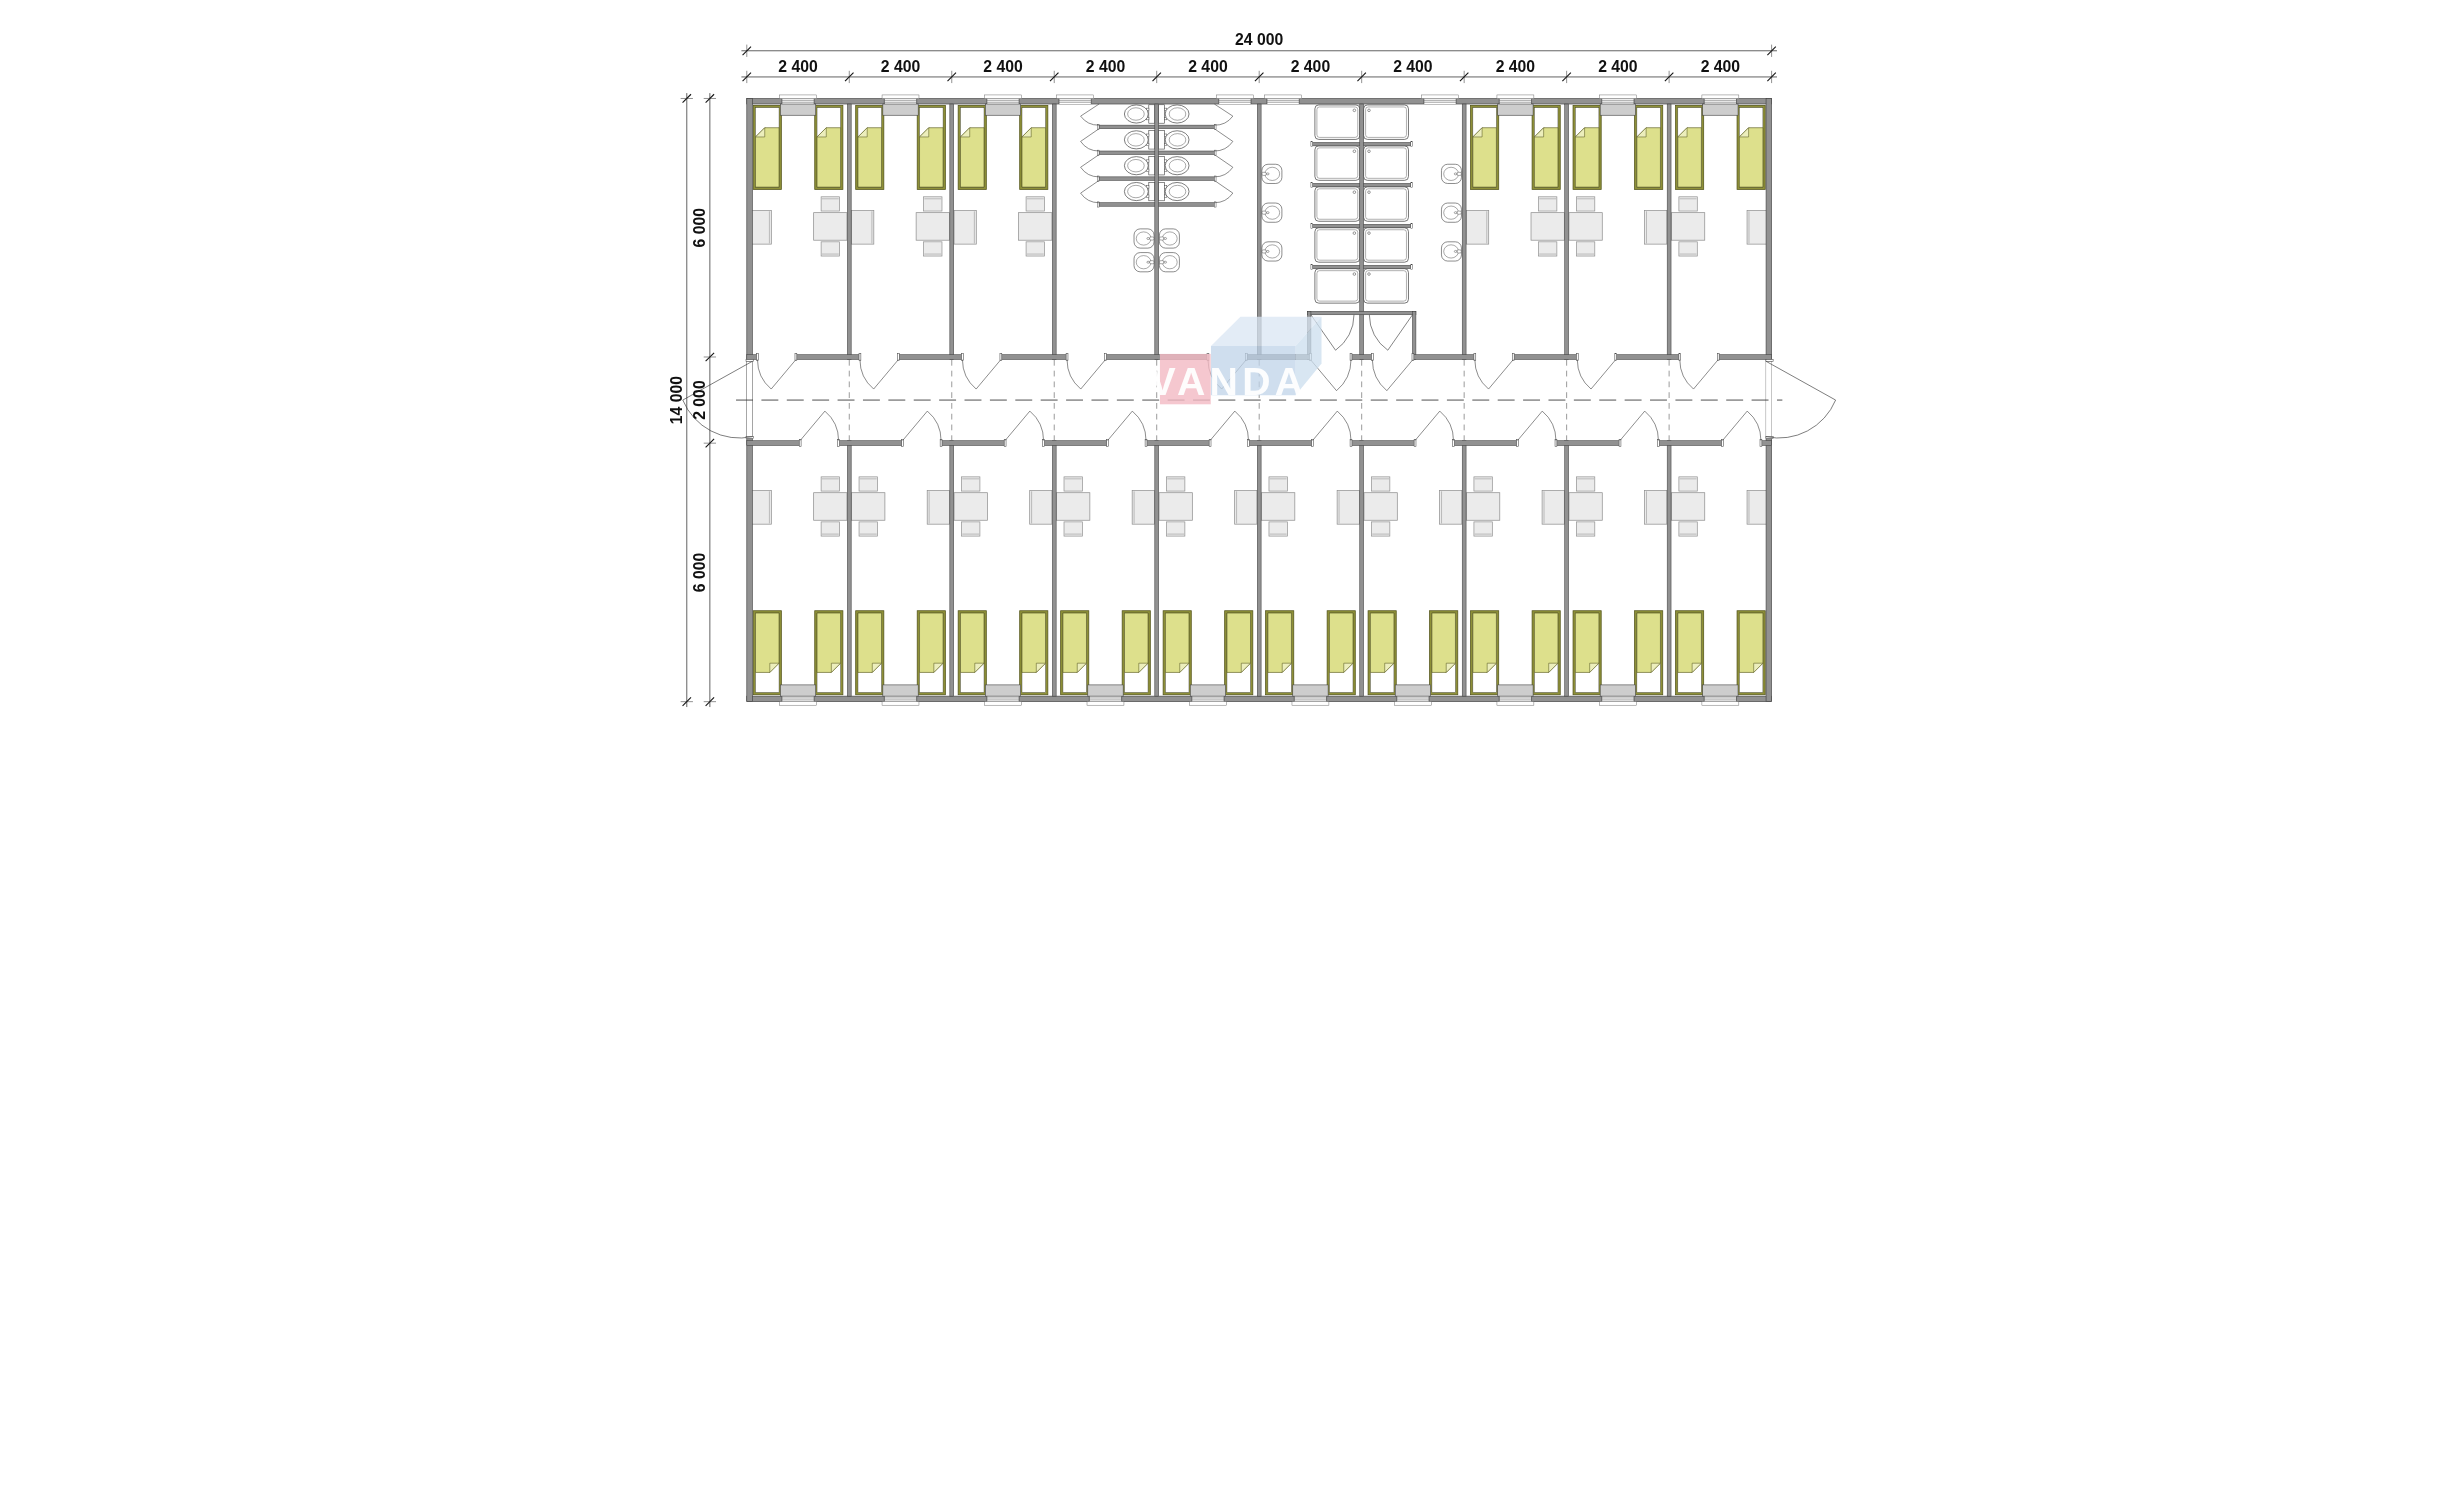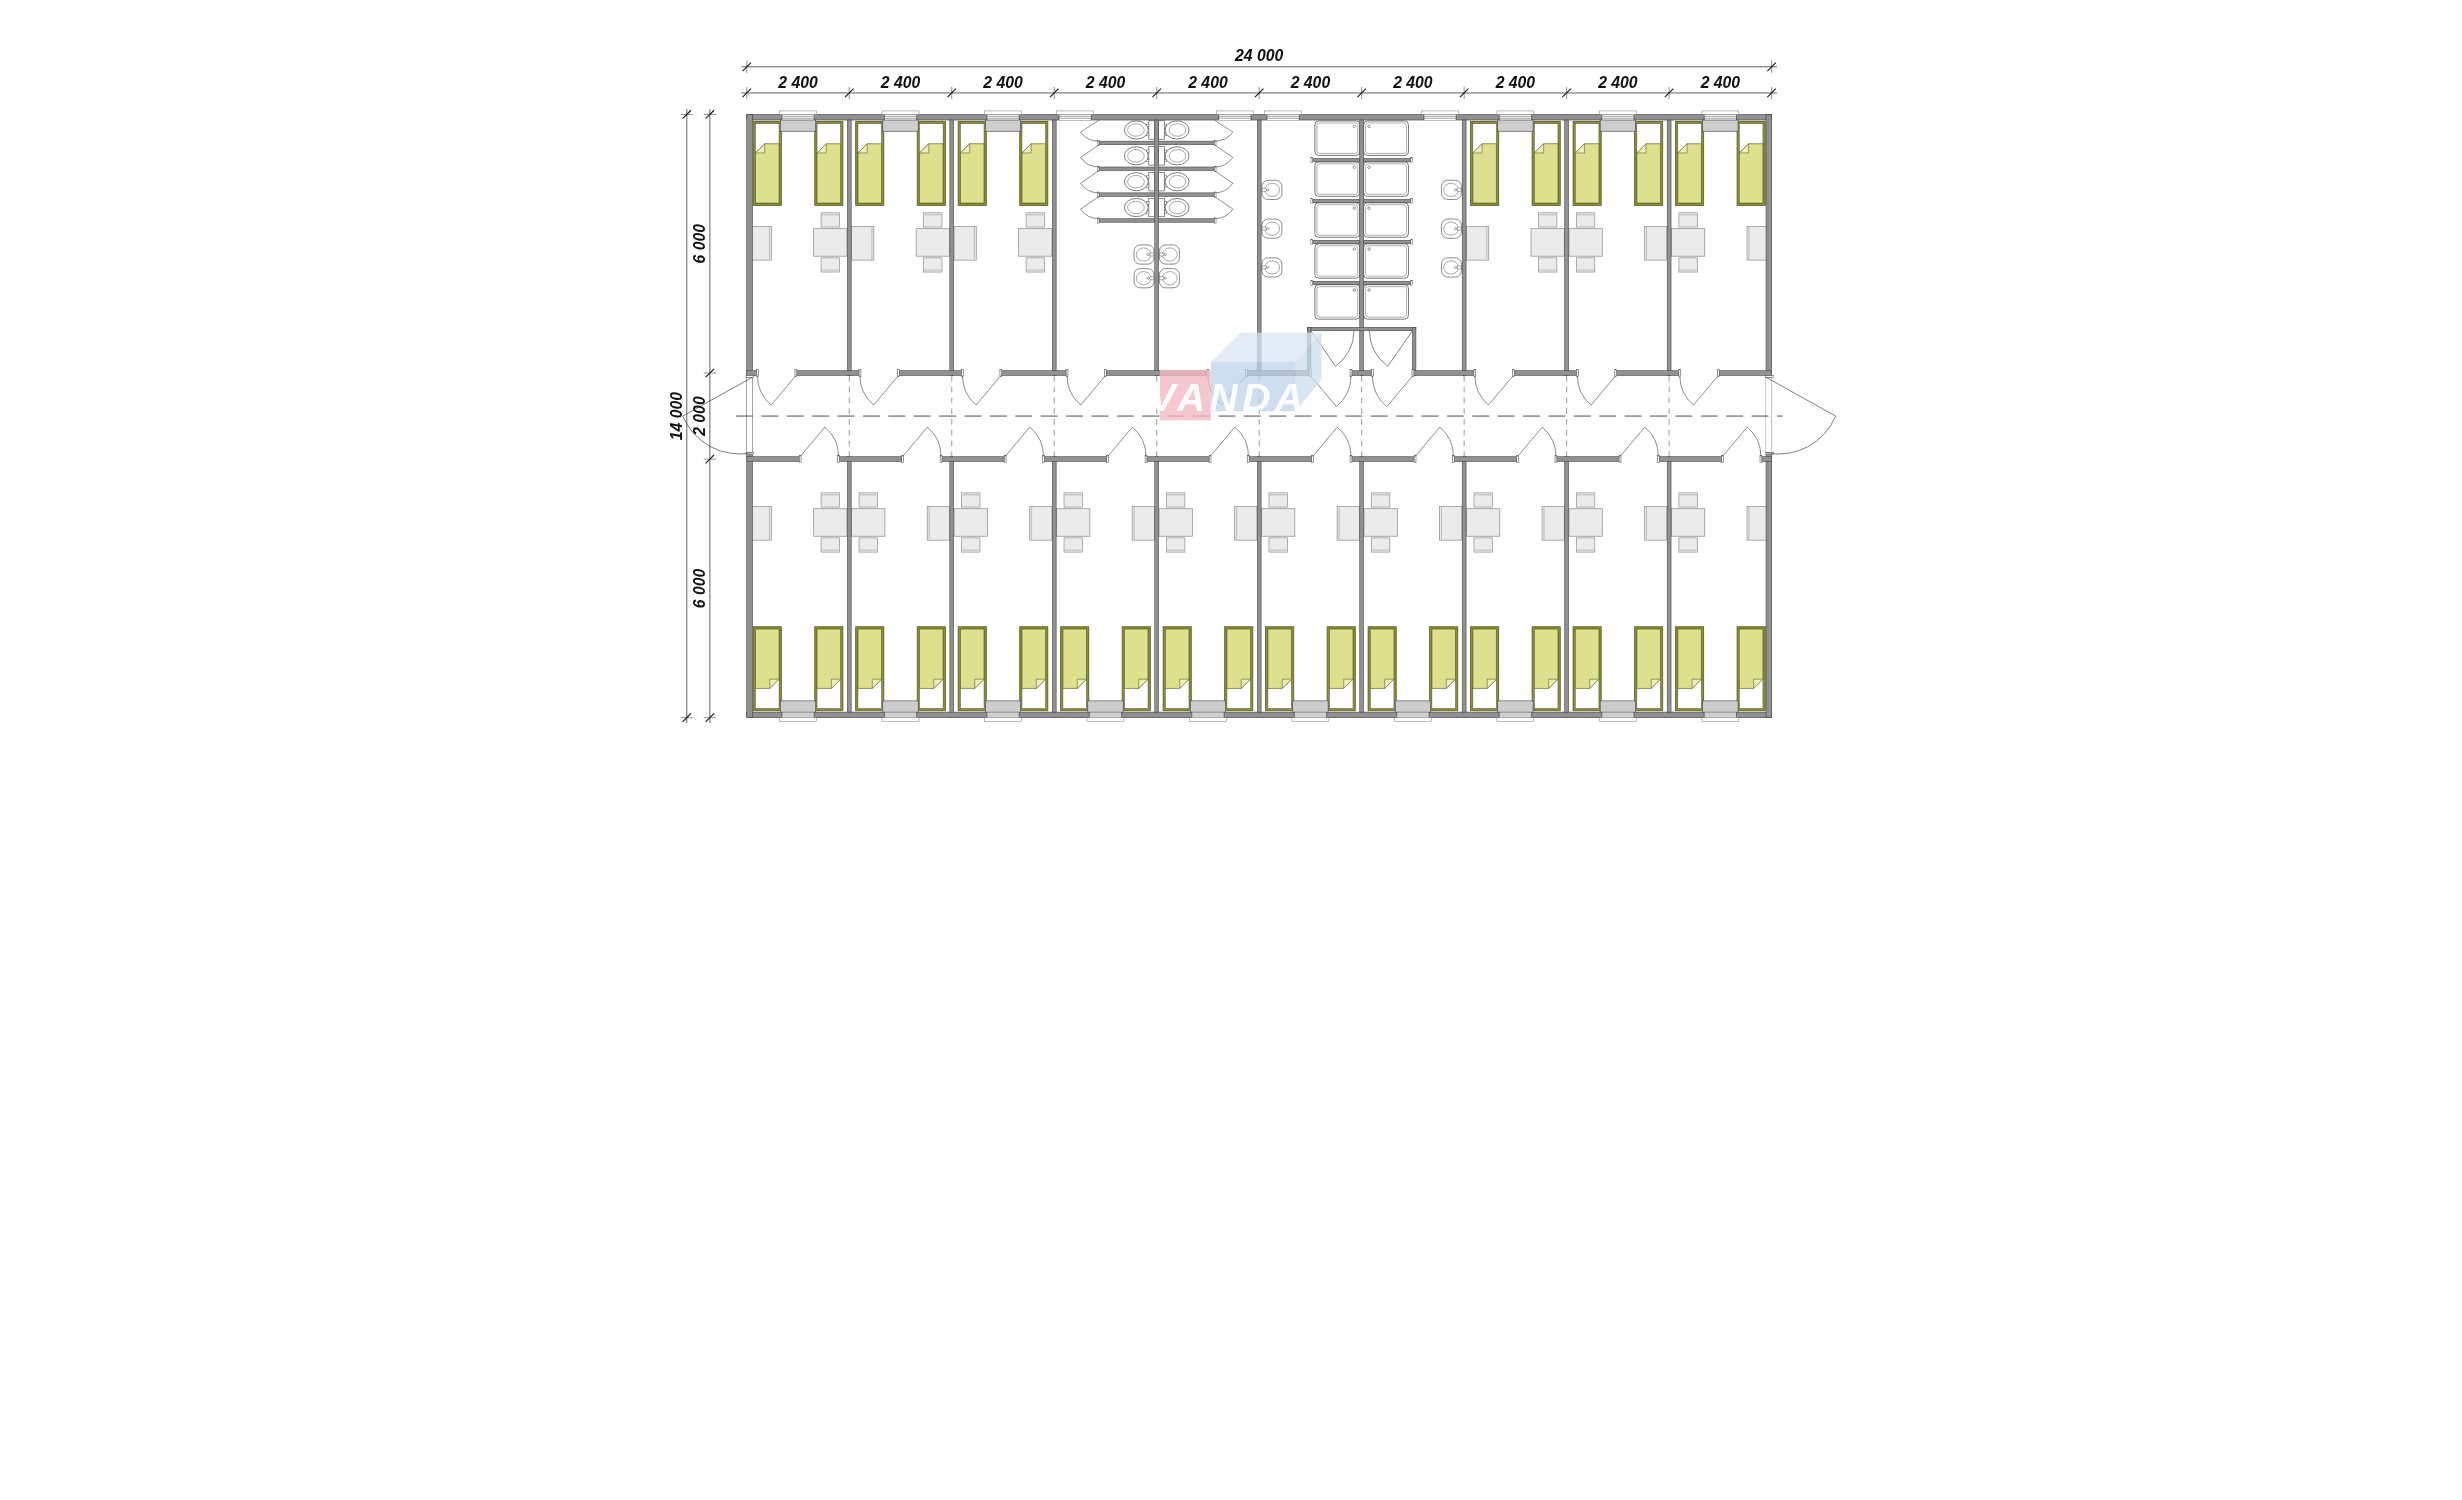--- a/index.html
+++ b/index.html
@@ -1,16 +1,16 @@
 <!DOCTYPE html>
 <html style="font-size:9.8px"><head>
 <meta charset="utf-8">
 <style>
   html,body{margin:0;padding:0;background:#ffffff;}
-  .page{width:100%;max-width:1231px;margin:16px auto;background:#86efac;font-style:italic;}
+  .page{width:100%;max-width:1231px;margin:0 auto;background:#86efac;}
   svg{display:block;width:100%;height:auto;background:#fff;}
   text{font-family:"Liberation Sans", sans-serif;}
   .dimtxt{fill:#111;font-weight:600;}
   .logotxt{fill:#ffffff;font-weight:700;opacity:.95;}
 </style>
 </head>
 <body>
 
 <div class="page">
   <svg id="plan" viewBox="0 0 1600 975" xmlns="http://www.w3.org/2000/svg">

